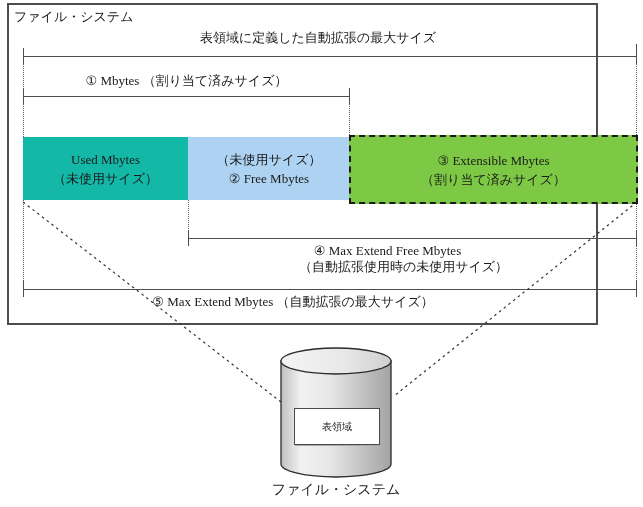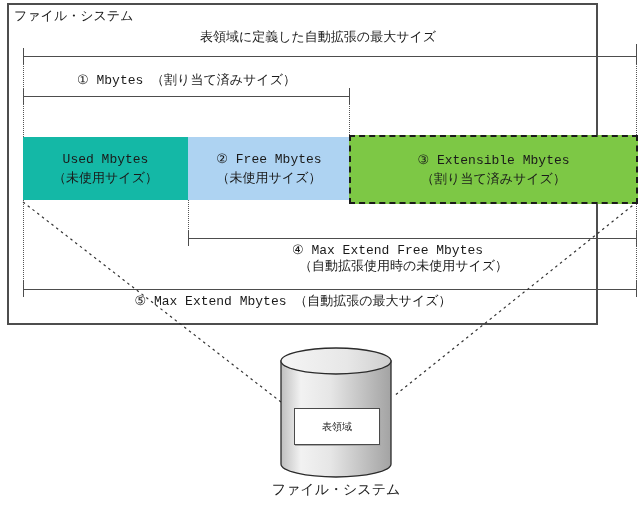--- a/index.html
+++ b/index.html
@@ -1,18 +1,18 @@
 <!DOCTYPE html>
 <html><head>
 <meta charset="utf-8">
 <style>
   html,body{margin:0;padding:0;background:#ffffff;}
   .stage{
     position:relative;width:643px;height:507px;background:#ffffff;
-    font-family:Liberation Mono, monospace;
+    font-family:Liberation Serif, serif;
     color:#1a1a1a;overflow:hidden;
   }
   .outer-rect{position:absolute;left:7px;top:3px;width:591px;height:322px;
     border:2px solid #4d4d4d;box-sizing:border-box;background:transparent;z-index:1;}
   .txt{position:absolute;font-size:13px;line-height:16px;white-space:nowrap;z-index:4;}
   .center{text-align:center;}
   .hline{position:absolute;height:0;border-top:1px solid #4d4d4d;z-index:2;}
   .vtick{position:absolute;width:0;border-left:1px solid #4d4d4d;z-index:2;}
   .vdot{position:absolute;width:0;border-left:1px dotted #555;z-index:2;}
   .seg{position:absolute;top:137px;height:63px;display:flex;flex-direction:column;
@@ -37,22 +37,22 @@
   <div class="hline" style="left:23px;top:56px;width:614px;"></div>
 
   <div class="txt center" style="left:23px;top:73px;width:327px;">① Mbytes （割り当て済みサイズ）</div>
   <div class="hline" style="left:23px;top:96px;width:327px;"></div>
 
   <div class="seg" style="left: 23px; width: 165px; background-color: #14b8a6;">
     <div>Used Mbytes</div>
     <div>（未使用サイズ）</div>
   </div>
   <div class="seg" style="left: 188px; width: 162px; background-color: rgb(174, 211, 242);">
+    <div>（未使用サイズ）</div>
     <div>② Free Mbytes</div>
-    <div>（未使用サイズ）</div>
   </div>
   <div class="seg seg-ext" style="left: 349px; width: 289px; background-color: rgb(125, 200, 69);">
     <div>③ Extensible Mbytes</div>
     <div>（割り当て済みサイズ）</div>
   </div>
 
   <div class="hline" style="left:188px;top:238px;width:449px;"></div>
   <div class="txt center" style="left:163px;top:243px;width:449px;text-align:center;">④ Max Extend Free Mbytes</div>
   <div class="txt center" style="left:179px;top:259px;width:449px;">（自動拡張使用時の未使用サイズ）</div>
 

